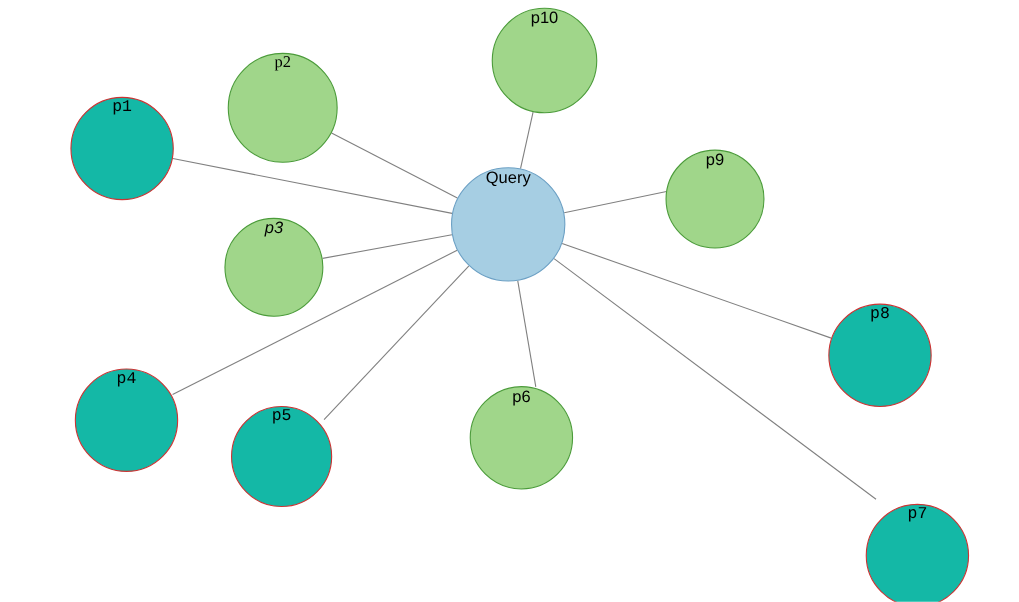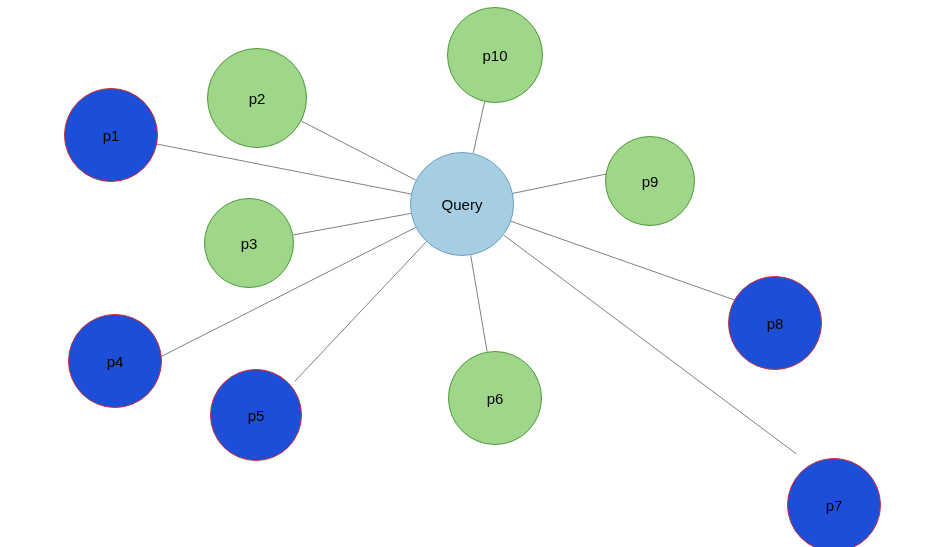--- a/index.html
+++ b/index.html
@@ -17,39 +17,40 @@
     top: 0;
     left: 0;
     width: 926px;
     height: 547px;
     pointer-events: none;
   }
   .node {
     position: absolute;
     border-radius: 50%;
     display: flex;
-    align-items: center;
+    align-items: flex-start;
     justify-content: center;
     font-size: 15px;
     color: #000;
     box-sizing: border-box;
     border-width: 1px;
     border-style: solid;
   }
   .node.center {
     background: #a6cee3;
     border-color: #6ca0c4;
   }
   .node.green {
     background: #a0d68a;
     border-color: #4b9b3a;
   }
   .node.red {
-    background: #1d4ed8;
+    background: #14b8a6;
     border-color: #cc3333;
+    font-family: Liberation Mono, monospace;
   }
 </style>
 </head>
 <body>
 
 <svg class="edges">
     <line x1="411.0" y1="194.0" x2="157.1" y2="144.1" stroke="#808080" stroke-width="1"></line>
     <line x1="415.8" y1="180.1" x2="301.4" y2="121.0" stroke="#808080" stroke-width="1"></line>
     <line x1="410.9" y1="213.4" x2="293.3" y2="234.9" stroke="#808080" stroke-width="1"></line>
     <line x1="415.6" y1="227.5" x2="156.9" y2="358.7" stroke="#808080" stroke-width="1"></line>
@@ -61,39 +62,39 @@
     <line x1="473.2" y1="153.2" x2="484.6" y2="101.9" stroke="#808080" stroke-width="1"></line>
   </svg>
 
 <div id="nodes">
     <div class="node center" style="left: 410px; top: 152px; width: 104px; height: 104px;">
       <span>Query</span>
     </div>
     <div class="node red" style="left: 64px; top: 88px; width: 94px; height: 94px;">
       <span>p1</span>
     </div>
-    <div class="node green" style="left: 207px; top: 48px; width: 100px; height: 100px;">
+    <div class="node green" style="left: 207px; top: 48px; width: 100px; height: 100px; font-family: Liberation Serif, serif;">
       <span>p2</span>
     </div>
-    <div class="node green" style="left: 204px; top: 198px; width: 90px; height: 90px;">
+    <div class="node green" style="left: 204px; top: 198px; width: 90px; height: 90px; font-style: italic;">
       <span>p3</span>
     </div>
-    <div class="node red" style="left: 68px; top: 314px; width: 94px; height: 94px;">
+    <div class="node red" style="left: 68px; top: 335px; width: 94px; height: 94px;">
       <span>p4</span>
     </div>
     <div class="node red" style="left: 210px; top: 369px; width: 92px; height: 92px;">
       <span>p5</span>
     </div>
-    <div class="node green" style="left: 448px; top: 351px; width: 94px; height: 94px;">
+    <div class="node green" style="left: 427px; top: 351px; width: 94px; height: 94px;">
       <span>p6</span>
     </div>
     <div class="node red" style="left: 787px; top: 458px; width: 94px; height: 94px;">
       <span>p7</span>
     </div>
-    <div class="node red" style="left: 728px; top: 276px; width: 94px; height: 94px;">
+    <div class="node red" style="left: 753px; top: 276px; width: 94px; height: 94px;">
       <span>p8</span>
     </div>
     <div class="node green" style="left: 605px; top: 136px; width: 90px; height: 90px;">
       <span>p9</span>
     </div>
     <div class="node green" style="left: 447px; top: 7px; width: 96px; height: 96px;">
       <span>p10</span>
     </div>
   </div>
 

